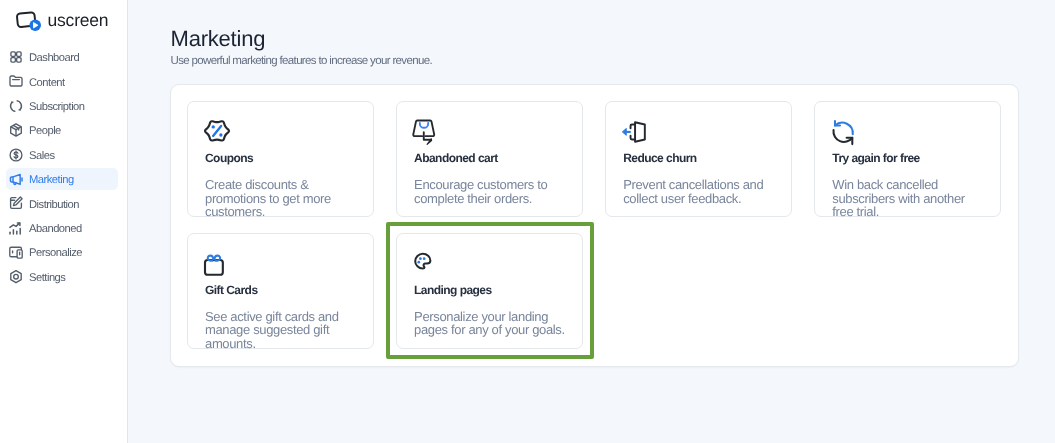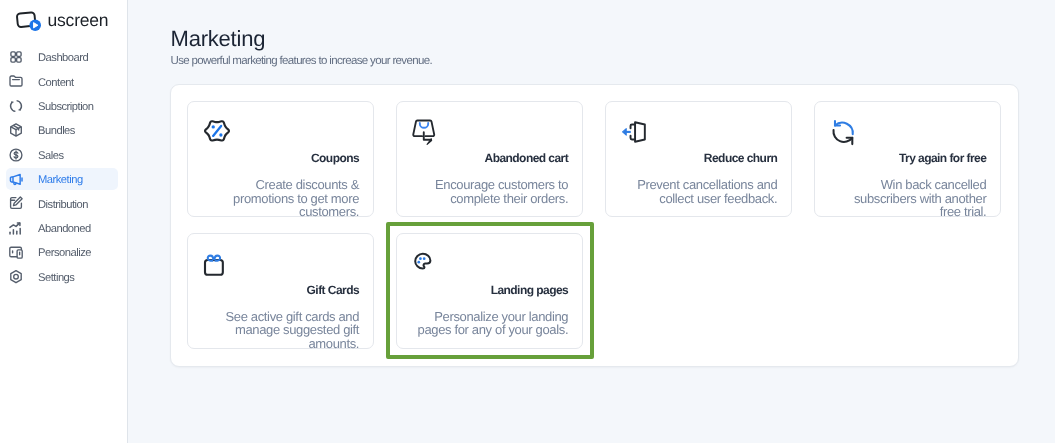--- a/index.html
+++ b/index.html
@@ -16,37 +16,37 @@
 
   
   .sidebar {
     position:absolute; left:0; top:0; width: 128px; height: 443px; background: #ffffff;
     border-right: 1px solid #dfe4ea;
   }
   .logo { display: flex; align-items: center; gap: 6px; padding: 11px 0 0 15.5px; }
   .logo-text { font-size: 17.5px; font-weight: 400; color: #1c2128; letter-spacing: -0.2px; line-height:18px; position:relative; top:-4px; }
   .nav { margin-top: 9px; }
   .nav-item {
-    display: flex; align-items: center; gap: 14px;
+    display: flex; align-items: center; gap: 5px;
     height: 22px; margin: 0 9.5px 2.4px 5.5px; padding-left: 2.5px;
     border-radius: 5px; color: #545d6b; font-size: 11.2px; letter-spacing:-0.5px;
   }
   .nav-item.active { background: #eff5fd; color: #2f7dea; }
   .nav-icon { width: 16px; height: 16px; display: block; flex: 0 0 16px; }
   .nav-label { position: relative; top: 1.2px; }
 
   
   .main { position:absolute; left:0; top:0; width:1055px; height:443px; }
   .page-title { position:absolute; left:170.5px; top:28px; font-size: 22px; font-weight: 400; color: #1b2434; letter-spacing: -.2px; line-height:22px; }
   .page-sub { position:absolute; left:170.5px; top:53.6px; font-size: 11.5px; color: #626e82; letter-spacing:-0.65px; line-height:14px; }
 
   .panel {
     position: absolute; left: 170px; top: 84px; width: 849px; height: 283px;
     background: #fff; border: 1px solid #e5e9ee; border-radius: 9px;
-    padding: 16px; box-shadow: 0 1px 2px rgba(16,24,40,.04); text-align: right;
+    padding: 16px; box-shadow: 0 1px 2px rgba(16,24,40,.04);
   }
   .grid { display: flex; flex-wrap: wrap; gap: 15.7px 22px; width: 815px; }
   .card {
     width: 187.1px; height: 116px; border: 1px solid #e4e7ec; border-radius: 7px;
     padding: 14px 14px 0 17px; background: #fff; position: relative;
   }
   .card-icon { width: 32px; height: 32px; display: block; margin-left:-4.5px; margin-top:-1.5px; }
   .card-title { font-size: 12px; font-weight: 700; color: #27303f; margin-top: 5.5px; letter-spacing: -0.55px; line-height:13px; }
   .card-desc { font-size: 13px; color: #78859b; margin-top: 13px; line-height: 13.7px; letter-spacing:-0.35px; }
 
@@ -94,21 +94,21 @@
     </svg></span>
           <span class="nav-label">Subscription</span>
         </div>
         <div class="nav-item">
           <span class="nav-icon"><svg viewBox="0 0 16 16" fill="none" width="16" height="16">
       <path d="M8 1.9 13.3 4.8v6.4L8 14.1 2.7 11.2V4.8L8 1.9Z" stroke="currentColor" stroke-width="1.35" stroke-linejoin="round"></path>
       <path d="M2.9 4.9 8 7.7l5.1-2.8" stroke="currentColor" stroke-width="1.35" stroke-linejoin="round"></path>
       <path d="M8 7.7v6.3" stroke="currentColor" stroke-width="1.35"></path>
       <path d="M5.3 3.4 10.6 6.3v2.2" stroke="currentColor" stroke-width="1.35" stroke-linejoin="round"></path>
     </svg></span>
-          <span class="nav-label">Bundles</span>
+          <span class="nav-label">People</span>
         </div>
         <div class="nav-item">
           <span class="nav-icon"><svg viewBox="0 0 16 16" fill="none" width="16" height="16">
       <circle cx="8" cy="8" r="5.9" stroke="currentColor" stroke-width="1.35"></circle>
       <path d="M9.9 6.2a2 2 0 0 0-1.9-1.1c-1.1 0-1.9.6-1.9 1.4 0 1.9 3.8.9 3.8 2.9 0 .9-.85 1.5-1.9 1.5a2 2 0 0 1-1.95-1.2" stroke="currentColor" stroke-width="1.25" stroke-linecap="round"></path>
       <path d="M8 3.9v8.2" stroke="currentColor" stroke-width="1.25" stroke-linecap="round"></path>
     </svg></span>
           <span class="nav-label">Sales</span>
         </div>
         <div class="nav-item active">

